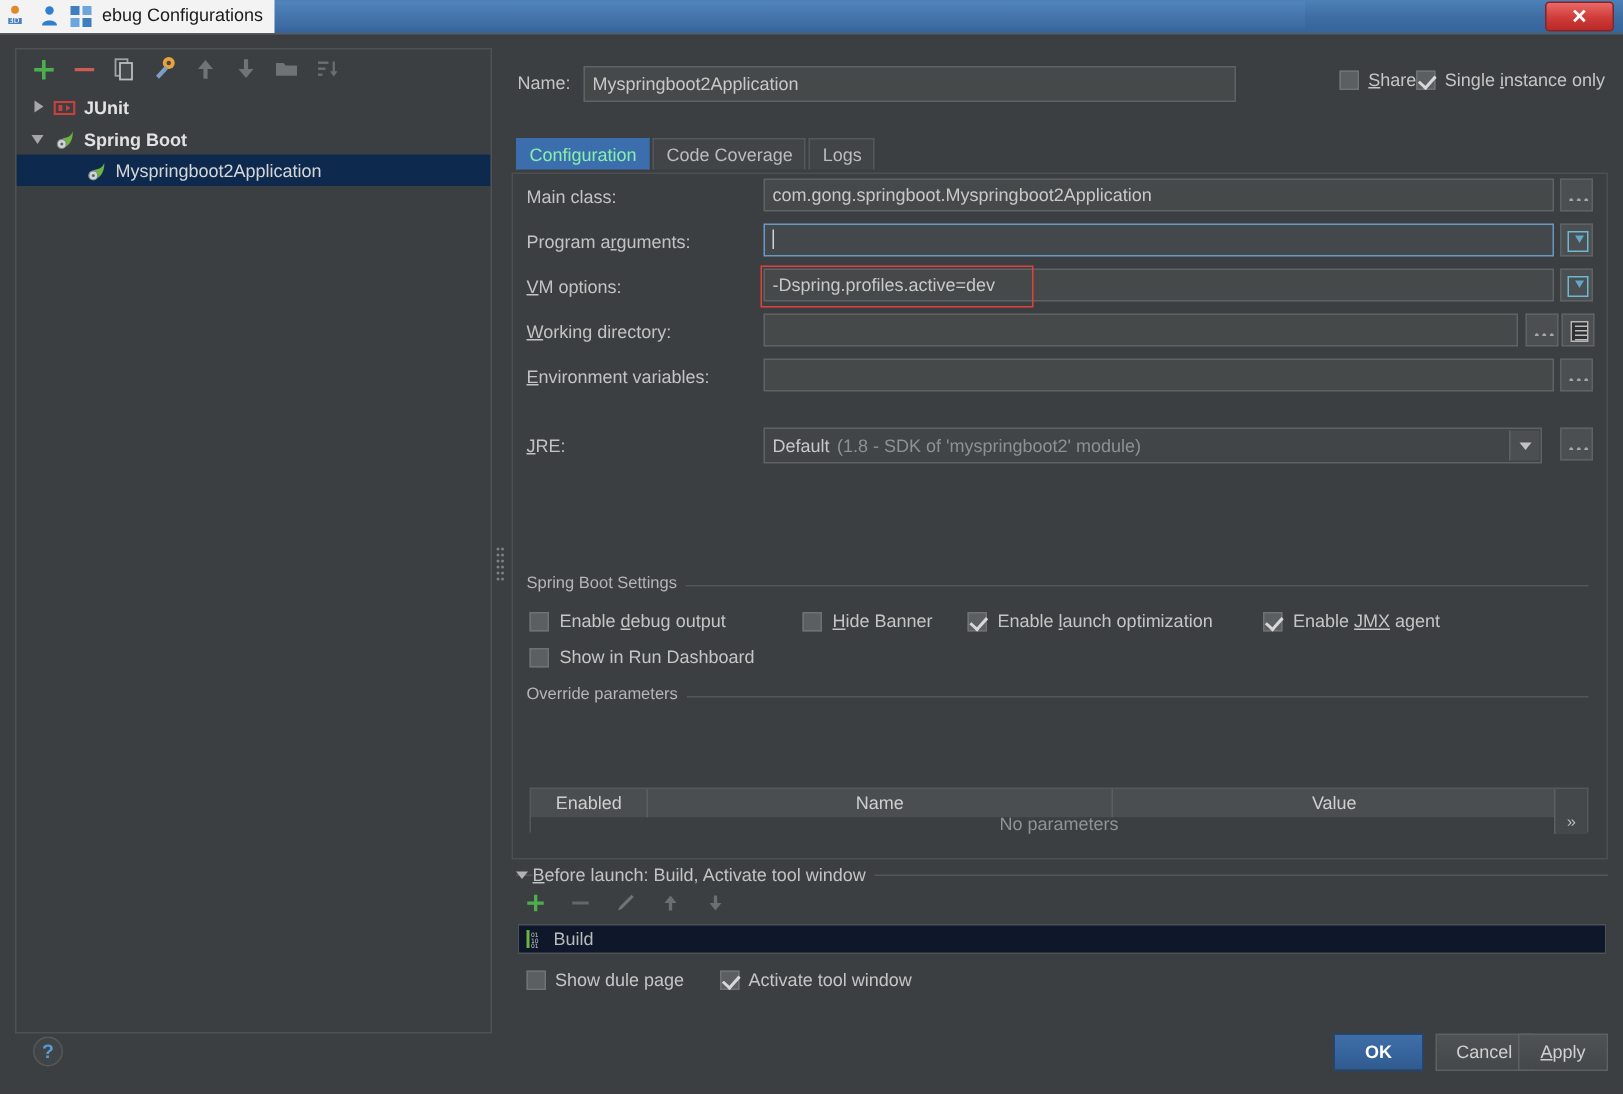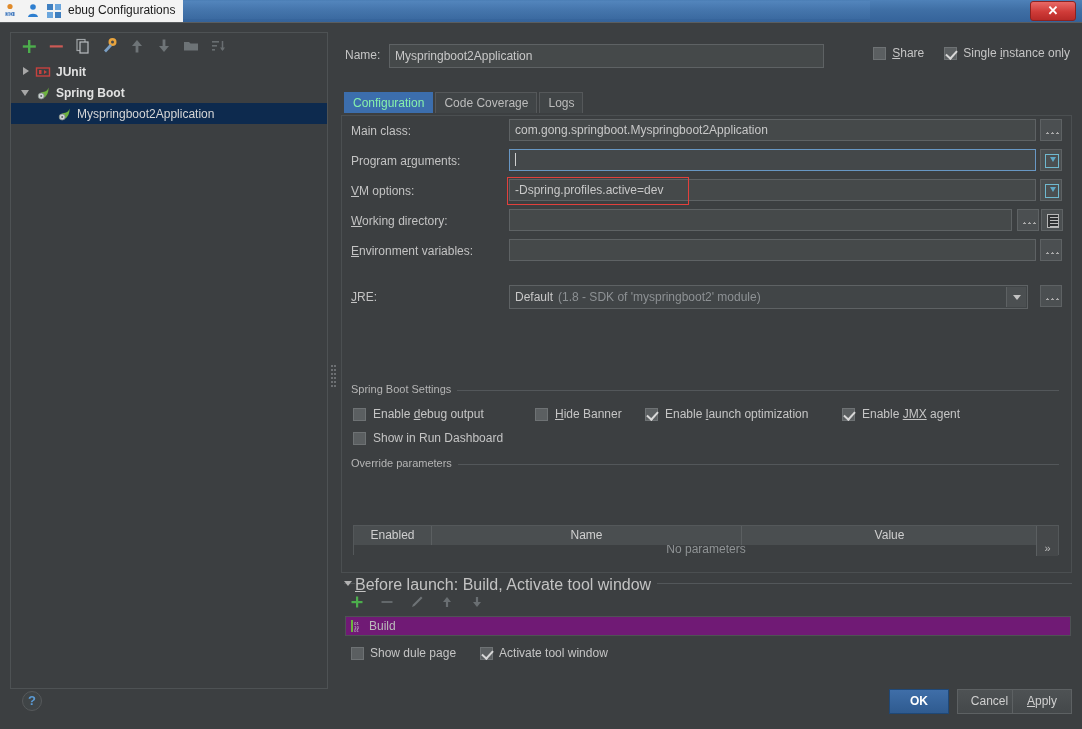--- a/index.html
+++ b/index.html
@@ -77,21 +77,21 @@
 
   .name-row { position: absolute; left: 0; top: 26px; width: 731px; height: 24px; }
   .name-label { position: absolute; left: 4px; top: 4px; font-size: 12px; color: #c5c5c5; }
   .inp {
     background: #45494a; border: 1px solid #5e6264; color: #c8c8c8;
     font-family: "Liberation Sans", sans-serif; font-size: 12px;
     padding: 0 5px; height: 22px; line-height: 20px; outline: none;
   }
   .name-input { position: absolute; left: 48px; top: 0; width: 435px; height: 24px; line-height: 22px; }
 
-  .share-box { position: absolute; right: 2px; top: 2px; display: flex; align-items: center; gap: 20px; }
+  .share-box { position: absolute; right: 2px; top: 2px; display: flex; align-items: center; }
   .cb-wrap { display: flex; align-items: center; gap: 6px; white-space: nowrap; }
   .cb {
     width: 13px; height: 13px; background: #5b5f61; border: 1px solid #6e7274;
     position: relative; flex: 0 0 13px;
   }
   .cb.checked::after {
     content: ""; position: absolute; left: 3px; top: 0px;
     width: 5px; height: 9px; border: solid #d8d8d8;
     border-width: 0 2px 2px 0; transform: rotate(42deg);
   }
@@ -166,28 +166,28 @@
   
   .tbl { position: absolute; left: 12px; width: 706px; border: 1px solid #54585a; }
   .tbl-head { display: flex; height: 19px; background: #4a4e50; }
   .th { font-size: 12px; color: #cfcfcf; text-align: center; line-height: 18px; border-right: 1px solid #5b5f61; }
   .tbl-body { height: 11px; background: #3c3f41; text-align: center; overflow: hidden; position: relative; }
   .tbl-empty { position: absolute; left: 0; top: -3px; width: 100%; font-size: 12px; color: #8f9395; }
   .tbl-more { position: absolute; right: 0; top: 0; width: 22px; height: 30px; background: #45484a; border-left: 1px solid #5b5f61; color: #bdbdbd; font-size: 11px; text-align: center; line-height: 44px; }
 
   
   .bl-wrap { position: absolute; left: 0; top: 560px; width: 731px; }
-  .bl-title { position: absolute; left: 14px; top: 0; font-size: 16px; color: #c3c3c3; background: #3c3f41; padding-right: 6px; z-index:2; white-space: nowrap; }
+  .bl-title { position: absolute; left: 14px; top: 0; font-size: 12px; color: #c3c3c3; background: #3c3f41; padding-right: 6px; z-index:2; white-space: nowrap; }
   .bl-arrow { position: absolute; left: 3px; top: 5px; width: 0; height: 0;
     border-top: 5px solid #b2b2b2; border-left: 4px solid transparent; border-right: 4px solid transparent; }
   .bl-line { position: absolute; left: 3px; top: 7px; width: 728px; height: 1px; background: #53575a; }
   .bl-toolbar { position: absolute; left: 8px; top: 16px; display: flex; align-items: center; gap: 10px; }
   .bl-list {
     position: absolute; left: 4px; top: 40px; width: 726px; height: 20px;
-    background: #701a75; border: 1px solid #4e5254; display: flex; align-items: center; gap: 5px; padding-left: 4px;
+    background: #0f172a; border: 1px solid #4e5254; display: flex; align-items: center; gap: 5px; padding-left: 4px;
   }
   .build-ic { width: 14px; height: 14px; position: relative; flex: 0 0 14px; }
   .bl-checks { position: absolute; left: 10px; top: 70px; display: flex; align-items: center; gap: 24px; }
 
   
   .content-frame {
     position: absolute; left: 341px; top: 92px; width: 731px; height: 458px;
     border: 1px solid #4b4f51; pointer-events: none;
   }
 

